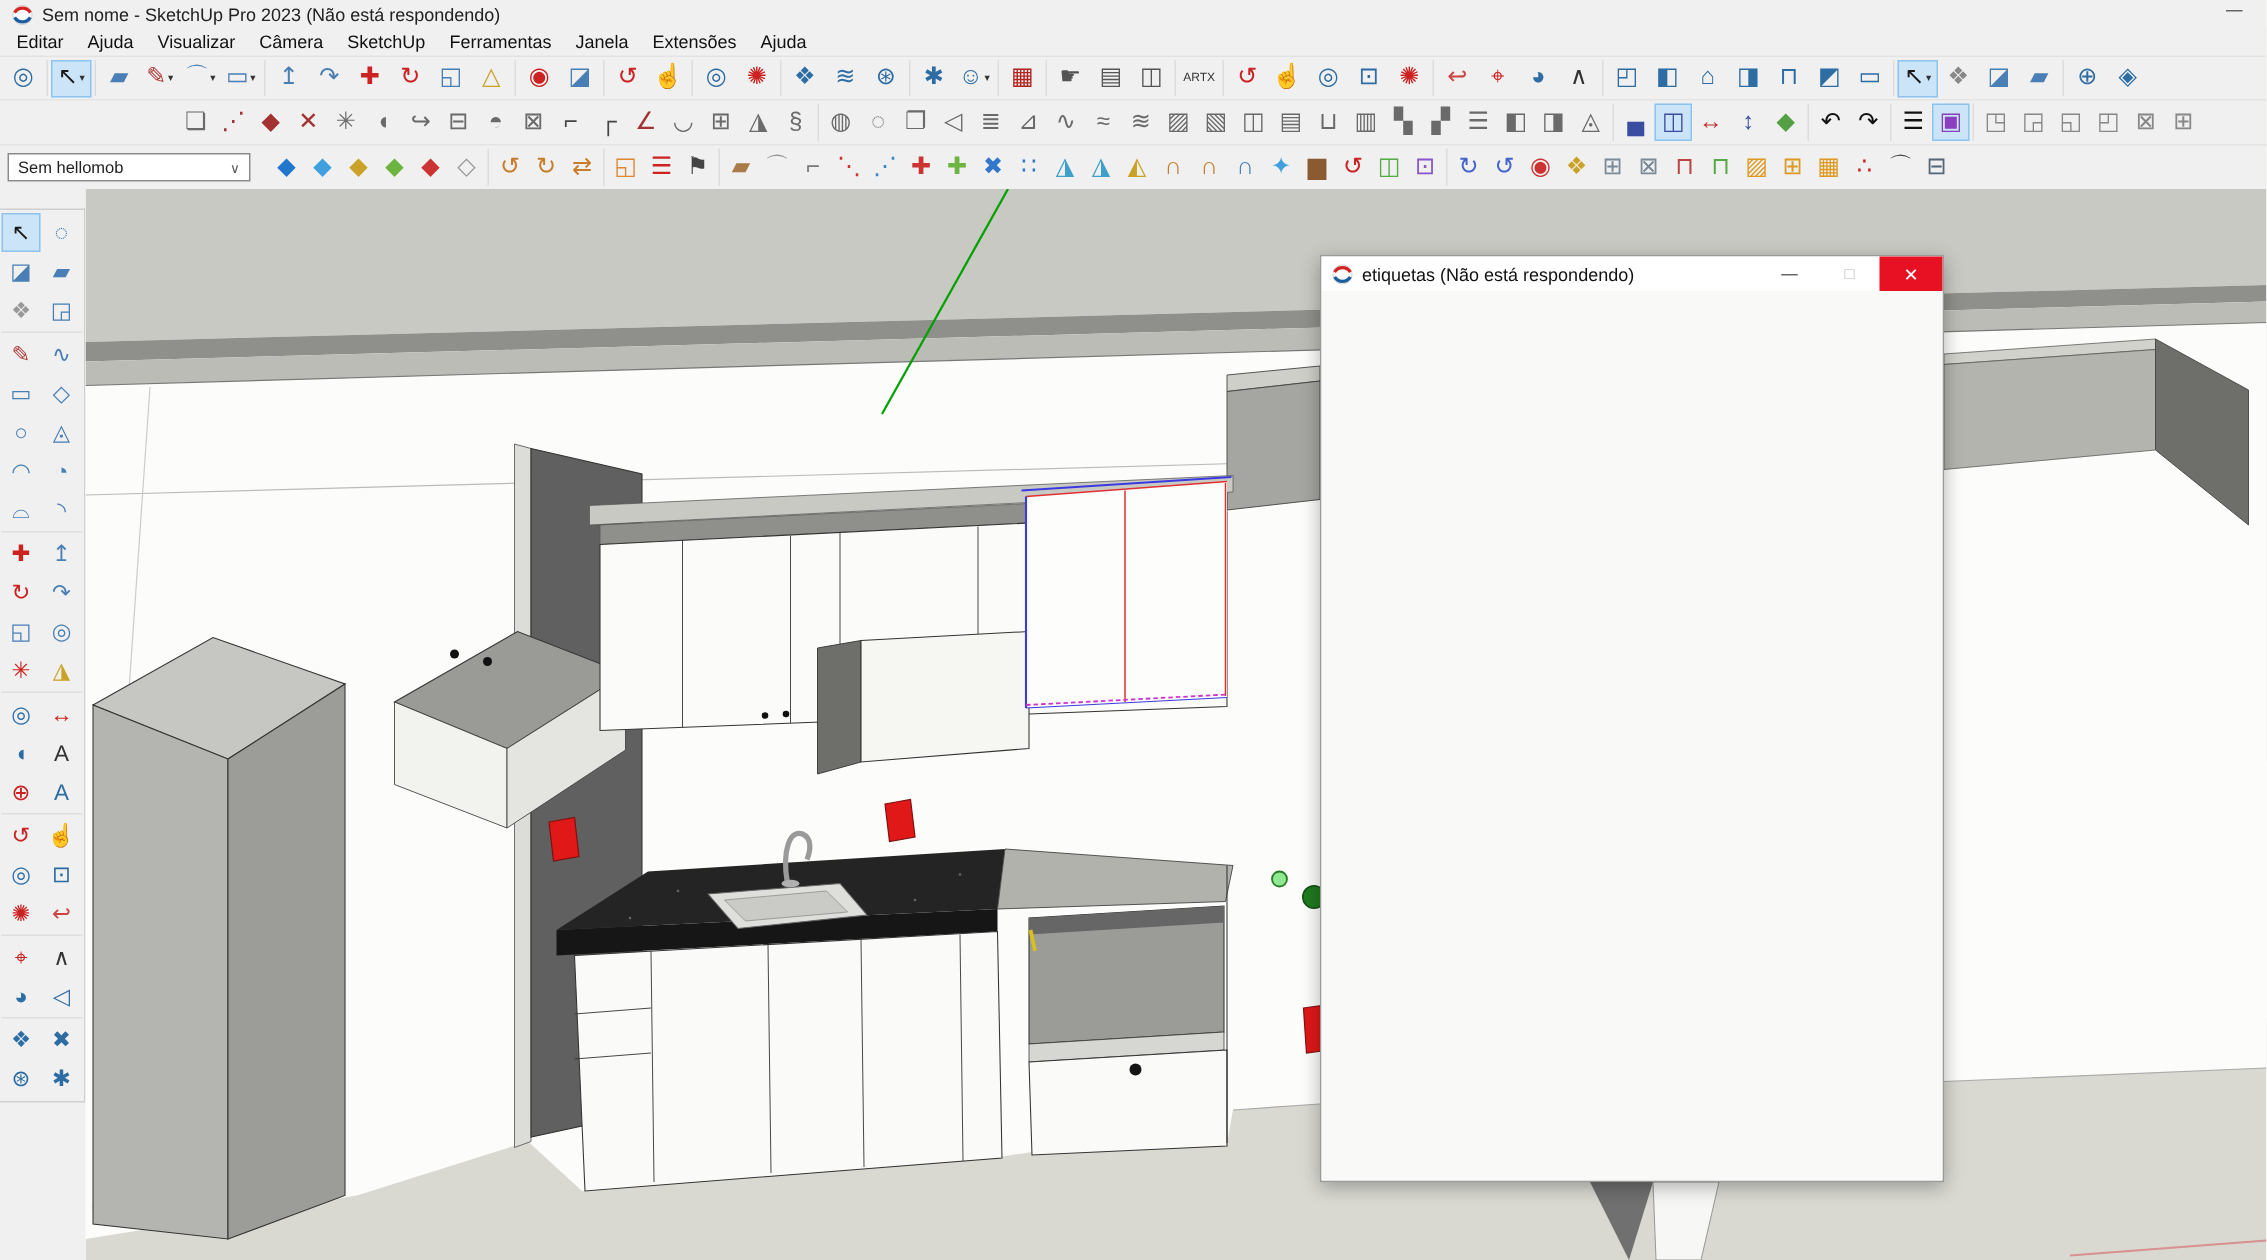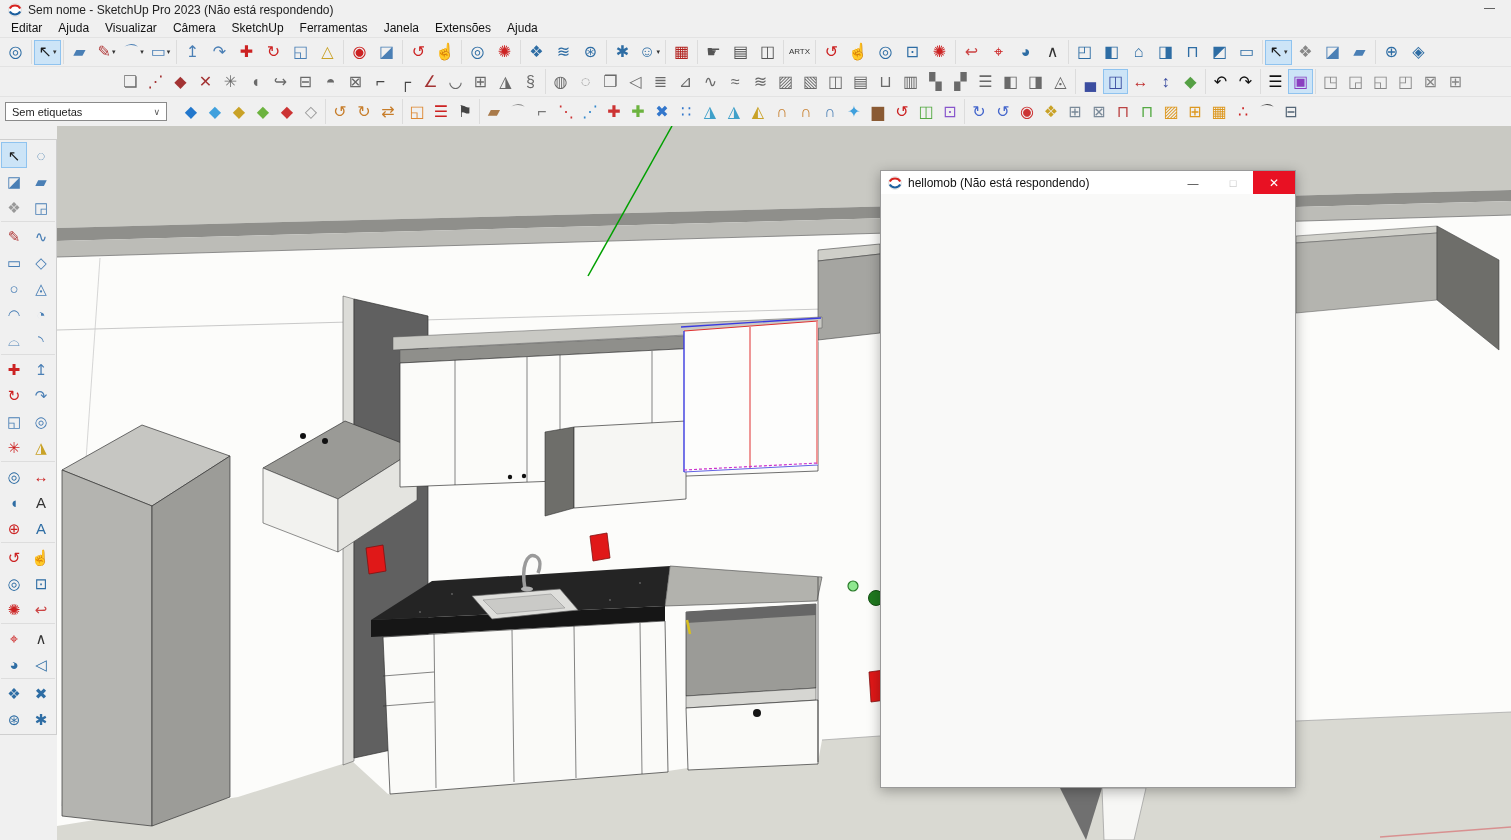--- a/index.html
+++ b/index.html
@@ -422,21 +422,21 @@
       <span class="tb-icon">
         <span class="glyph" style="color: rgb(136, 136, 136);">⊠</span>
       </span>
       <span class="tb-icon">
         <span class="glyph" style="color: rgb(136, 136, 136);">⊞</span>
       </span>
     </div>
   </div>
 <div class="toolbar" id="tb3">
   <div class="tags-combo">
-    <span>Sem etiquetas</span>
+    <span>Sem hellomob</span>
     <span class="chev" style="font-size:9px;color:#555">∨</span>
   </div>
   <div style="display:flex;align-items:center;height:100%">
       <div class="tb-group">
         <span class="tb-icon">
           <span class="glyph" style="color: rgb(34, 119, 204);">◆</span>
         </span>
         <span class="tb-icon">
           <span class="glyph" style="color: rgb(63, 160, 221);">◆</span>
         </span>
@@ -850,21 +850,21 @@
 </svg>
 </div>
 
 <div class="dialog">
   <div class="dialog-titlebar">
     <svg class="logo" viewBox="0 0 16 16">
       <circle cx="8" cy="8" r="7.3" fill="#ffffff" stroke="#c4c4c4" stroke-width="0.6"></circle>
       <path d="M2 6.2 A7 7 0 0 1 14 6.2" fill="none" stroke="#d6231f" stroke-width="2.4"></path>
       <path d="M2 9.8 A7 7 0 0 0 14 9.8" fill="none" stroke="#1c5f9e" stroke-width="2.4"></path>
     </svg>
-    <span>hellomob (Não está respondendo)</span>
+    <span>etiquetas (Não está respondendo)</span>
     <div class="dlg-buttons">
       <span class="dlg-btn">—</span>
       <span class="dlg-btn dlg-max">□</span>
       <span class="dlg-btn dlg-close">✕</span>
     </div>
   </div>
   <div class="dialog-content"></div>
 </div>
 
 </body></html>

